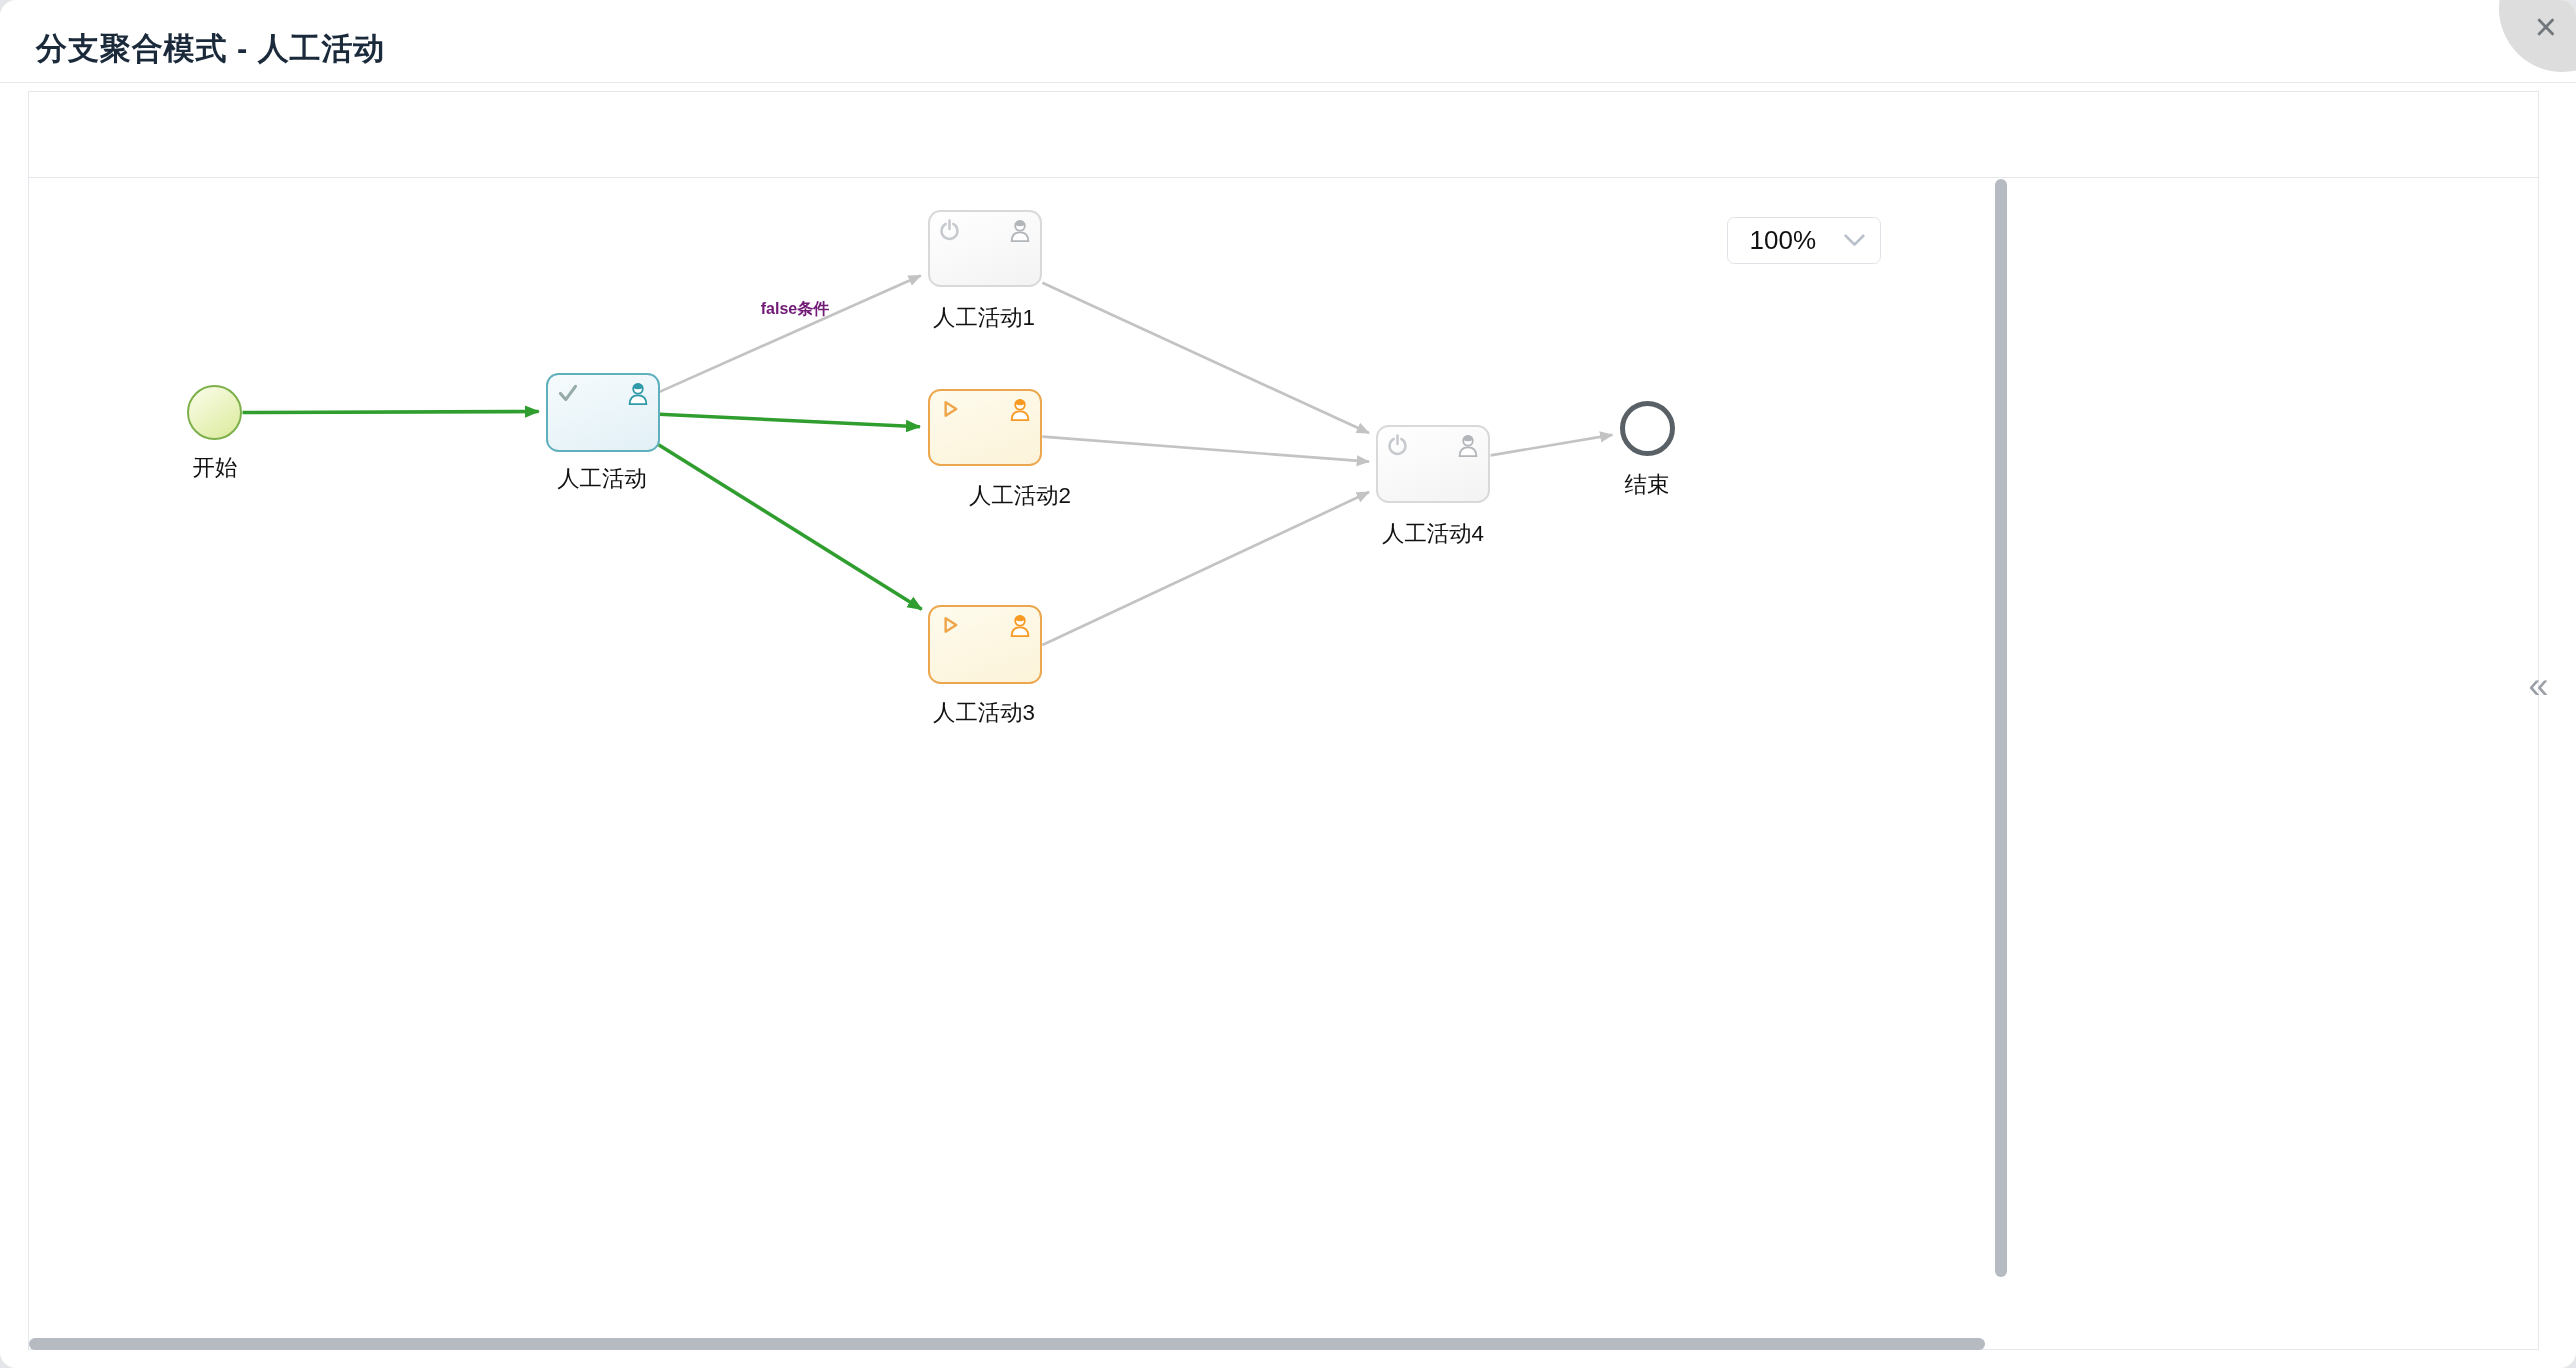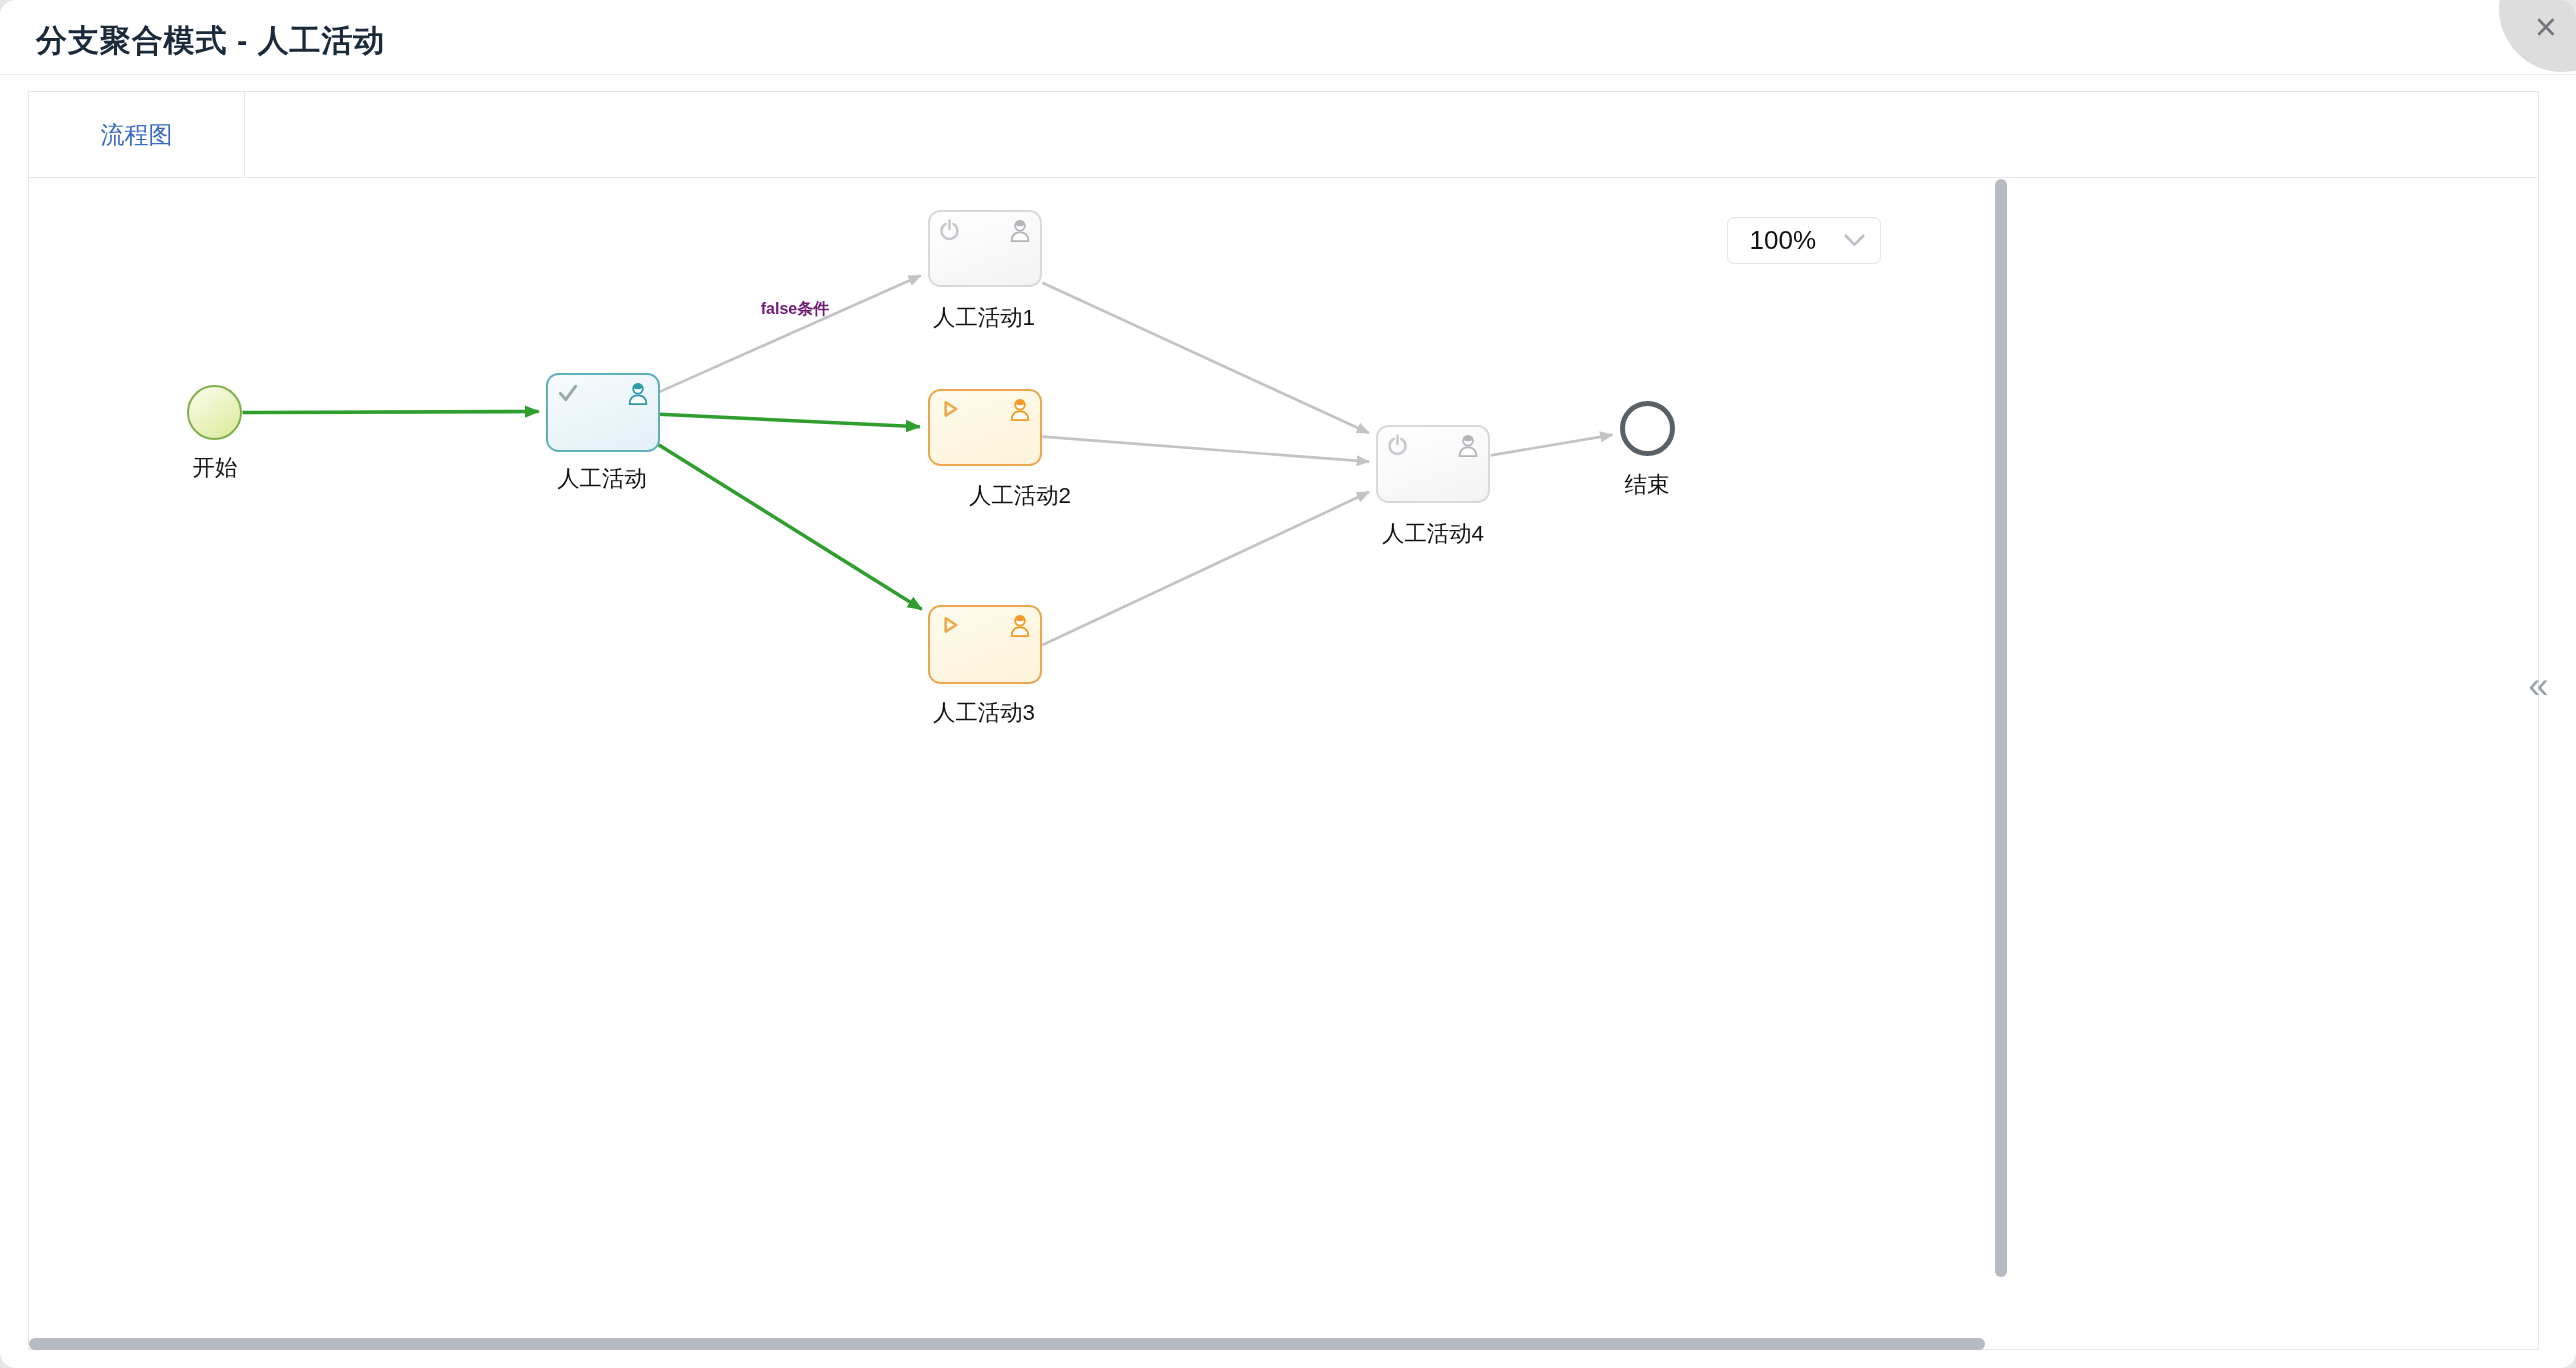--- a/index.html
+++ b/index.html
@@ -2,21 +2,21 @@
 <html style="font-size:14.3px"><head>
 <meta charset="utf-8">
 <style>
   html,body{margin:0;padding:0;background:#e4e6e9;}
   .dialog{
     position:relative;width:2576px;height:1368px;background:#ffffff;
     border-radius:16px;overflow:hidden;
     font-family:"Liberation Sans", sans-serif;color:#111;
   }
   
-  .titlebar{position:absolute;left:0;top:4px;right:0;height:70px;background:#fff;border-bottom:1.8px solid #e7eaee;}
+  .titlebar{position:absolute;left:0;top:12px;right:0;height:70px;background:#fff;border-bottom:1.8px solid #e7eaee;}
   .titlebar .title{position:absolute;left:36px;top:16px;font-size:31px;font-weight:bold;color:#1b2a3a;letter-spacing:0.9px;}
   .close-circle{position:absolute;top:-55px;right:-50px;width:127px;height:127px;border-radius:50%;background:#dddddd;cursor:pointer;}
   .close-x{position:absolute;top:7.2px;right:10.7px;width:39px;height:39px;display:flex;align-items:center;justify-content:center;
     font-size:38px;color:#72777d;line-height:1;cursor:pointer;}
   
   .tabs-box{position:absolute;left:28px;top:91px;width:2511px;height:1259px;border:1.8px solid #e4e7ec;background:#fff;box-sizing:border-box;}
   .tab-header{position:absolute;left:0;top:0;right:0;height:85px;border-bottom:1.8px solid #e4e7ec;display:flex;}
   .tab{width:219px;height:85px;display:flex;align-items:center;justify-content:center;
        border-right:1.8px solid #e4e7ec;font-size:24px;cursor:pointer;background:#fff;box-sizing:border-box;}
   .tab.inactive{color:#9aa0a9;}
@@ -52,23 +52,20 @@
 <div class="dialog">
 
   <div class="titlebar">
     <div class="title">分支聚合模式 - 人工活动</div>
   </div>
   <div class="close-circle"></div>
   <div class="close-x">×</div>
 
   <div class="tabs-box">
     <div class="tab-header">
-      <div class="tab active" style="width:216px;">
-        <span>流程图</span>
-      </div>
     </div>
   </div>
 
   <svg class="edges" width="2576" height="1368" viewBox="0 0 2879 1529">
     <defs>
       <marker id="arr-green" viewBox="0 0 12 10" markerWidth="17" markerHeight="15" refX="11" refY="5" orient="auto" markerUnits="userSpaceOnUse">
         <path d="M0,0 L12,5 L0,10 Z" fill="#2f9e2f"></path>
       </marker>
       <marker id="arr-gray" viewBox="0 0 12 10" markerWidth="15" markerHeight="13" refX="11" refY="5" orient="auto" markerUnits="userSpaceOnUse">
         <path d="M0,0 L12,5 L0,10 Z" fill="#c3c3c3"></path>

